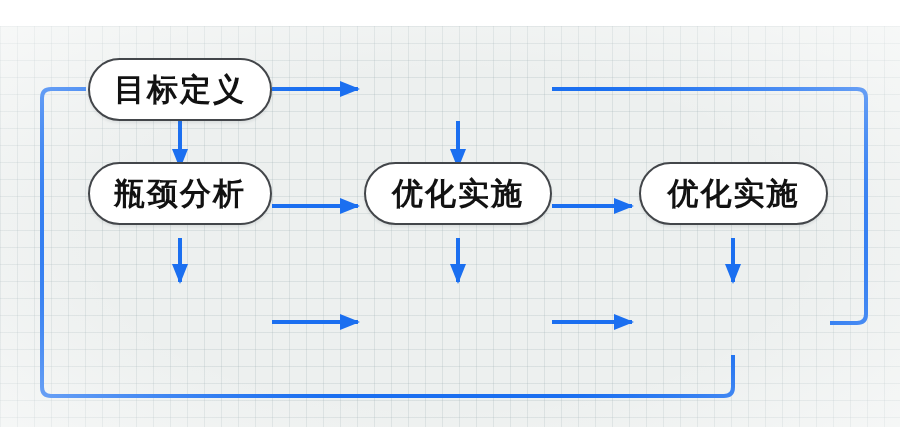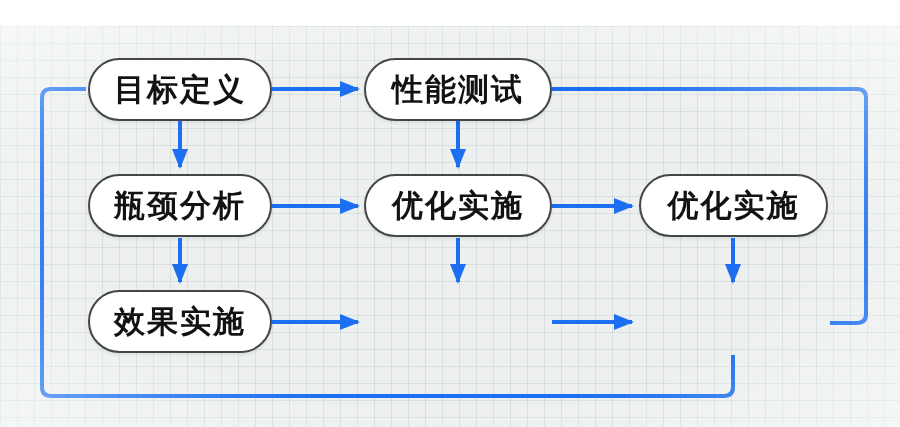--- a/index.html
+++ b/index.html
@@ -38,21 +38,21 @@
     box-sizing:border-box;
     box-shadow:0 2px 3px rgba(60,70,80,0.10);
     z-index:2;
   }
   
   .col1{left:88px;width:184px;}
   .col2{left:364px;width:188px;}
   .col3{left:639px;width:189px;}
   
   .row1{top:32px;}
-  .row2{top:148px;}
+  .row2{top:136px;}
   .row3{top:264px;}
 </style>
 </head>
 <body>
 
 <div class="stage">
 
   <svg class="edges" viewBox="0 0 900 427">
     <defs>
       <marker id="arw" markerUnits="userSpaceOnUse" markerWidth="20" markerHeight="16" refX="18" refY="8" orient="auto">
@@ -71,31 +71,25 @@
       <path d="M272 296 L358 296" marker-end="url(#arw)"></path>
       <path d="M552 296 L632 296" marker-end="url(#arw)"></path>
       <path d="M552 63 L857 63 Q866 63 866 72 L866 288 Q866 297 857 297 L830 297"></path>
       <path d="M733 329 L733 361 Q733 370 724 370 L51 370 Q42 370 42 361 L42 72 Q42 63 51 63 L86 63"></path>
     </g>
   </svg>
 
   <div class="node col1 row1">
     <span>目标定义</span>
   </div>
-  <div class="node col2 row1">
-    <span>性能测试</span>
-  </div>
 
   <div class="node col1 row2">
     <span>瓶颈分析</span>
   </div>
   <div class="node col2 row2">
     <span>优化实施</span>
   </div>
   <div class="node col3 row2">
     <span>优化实施</span>
   </div>
 
-  <div class="node col1 row3">
-    <span>效果实施</span>
-  </div>
 
 </div>
 
 </body></html>

